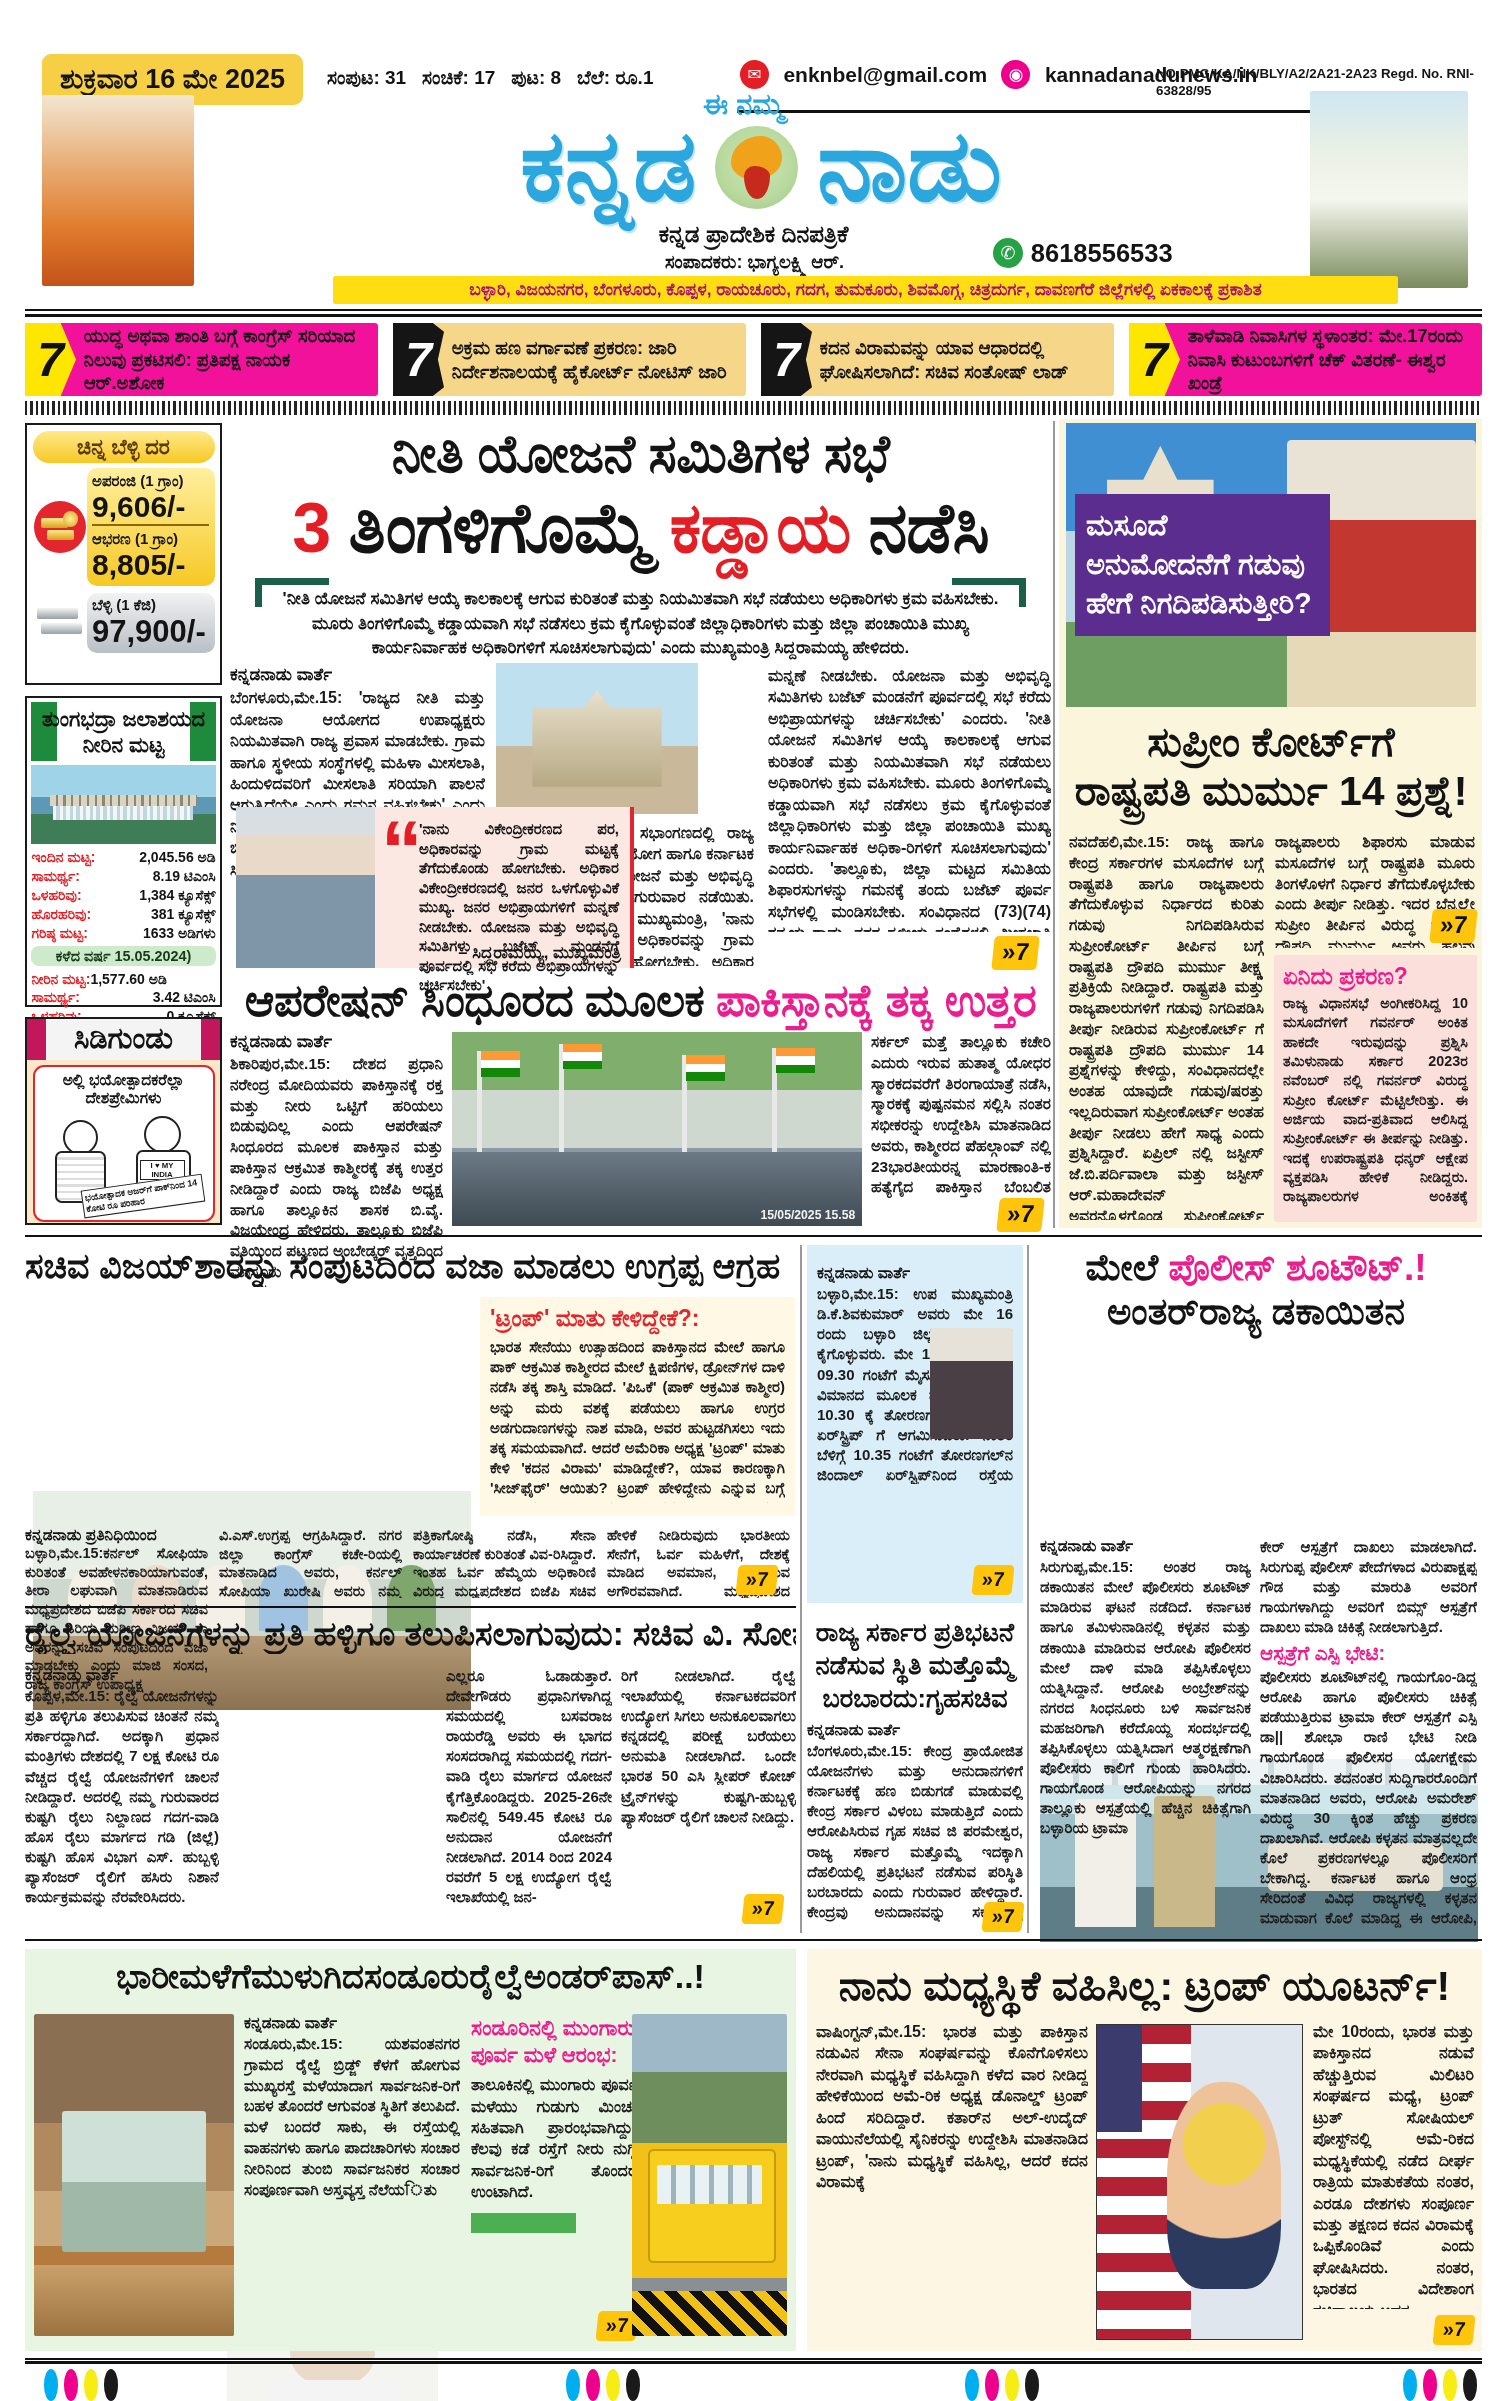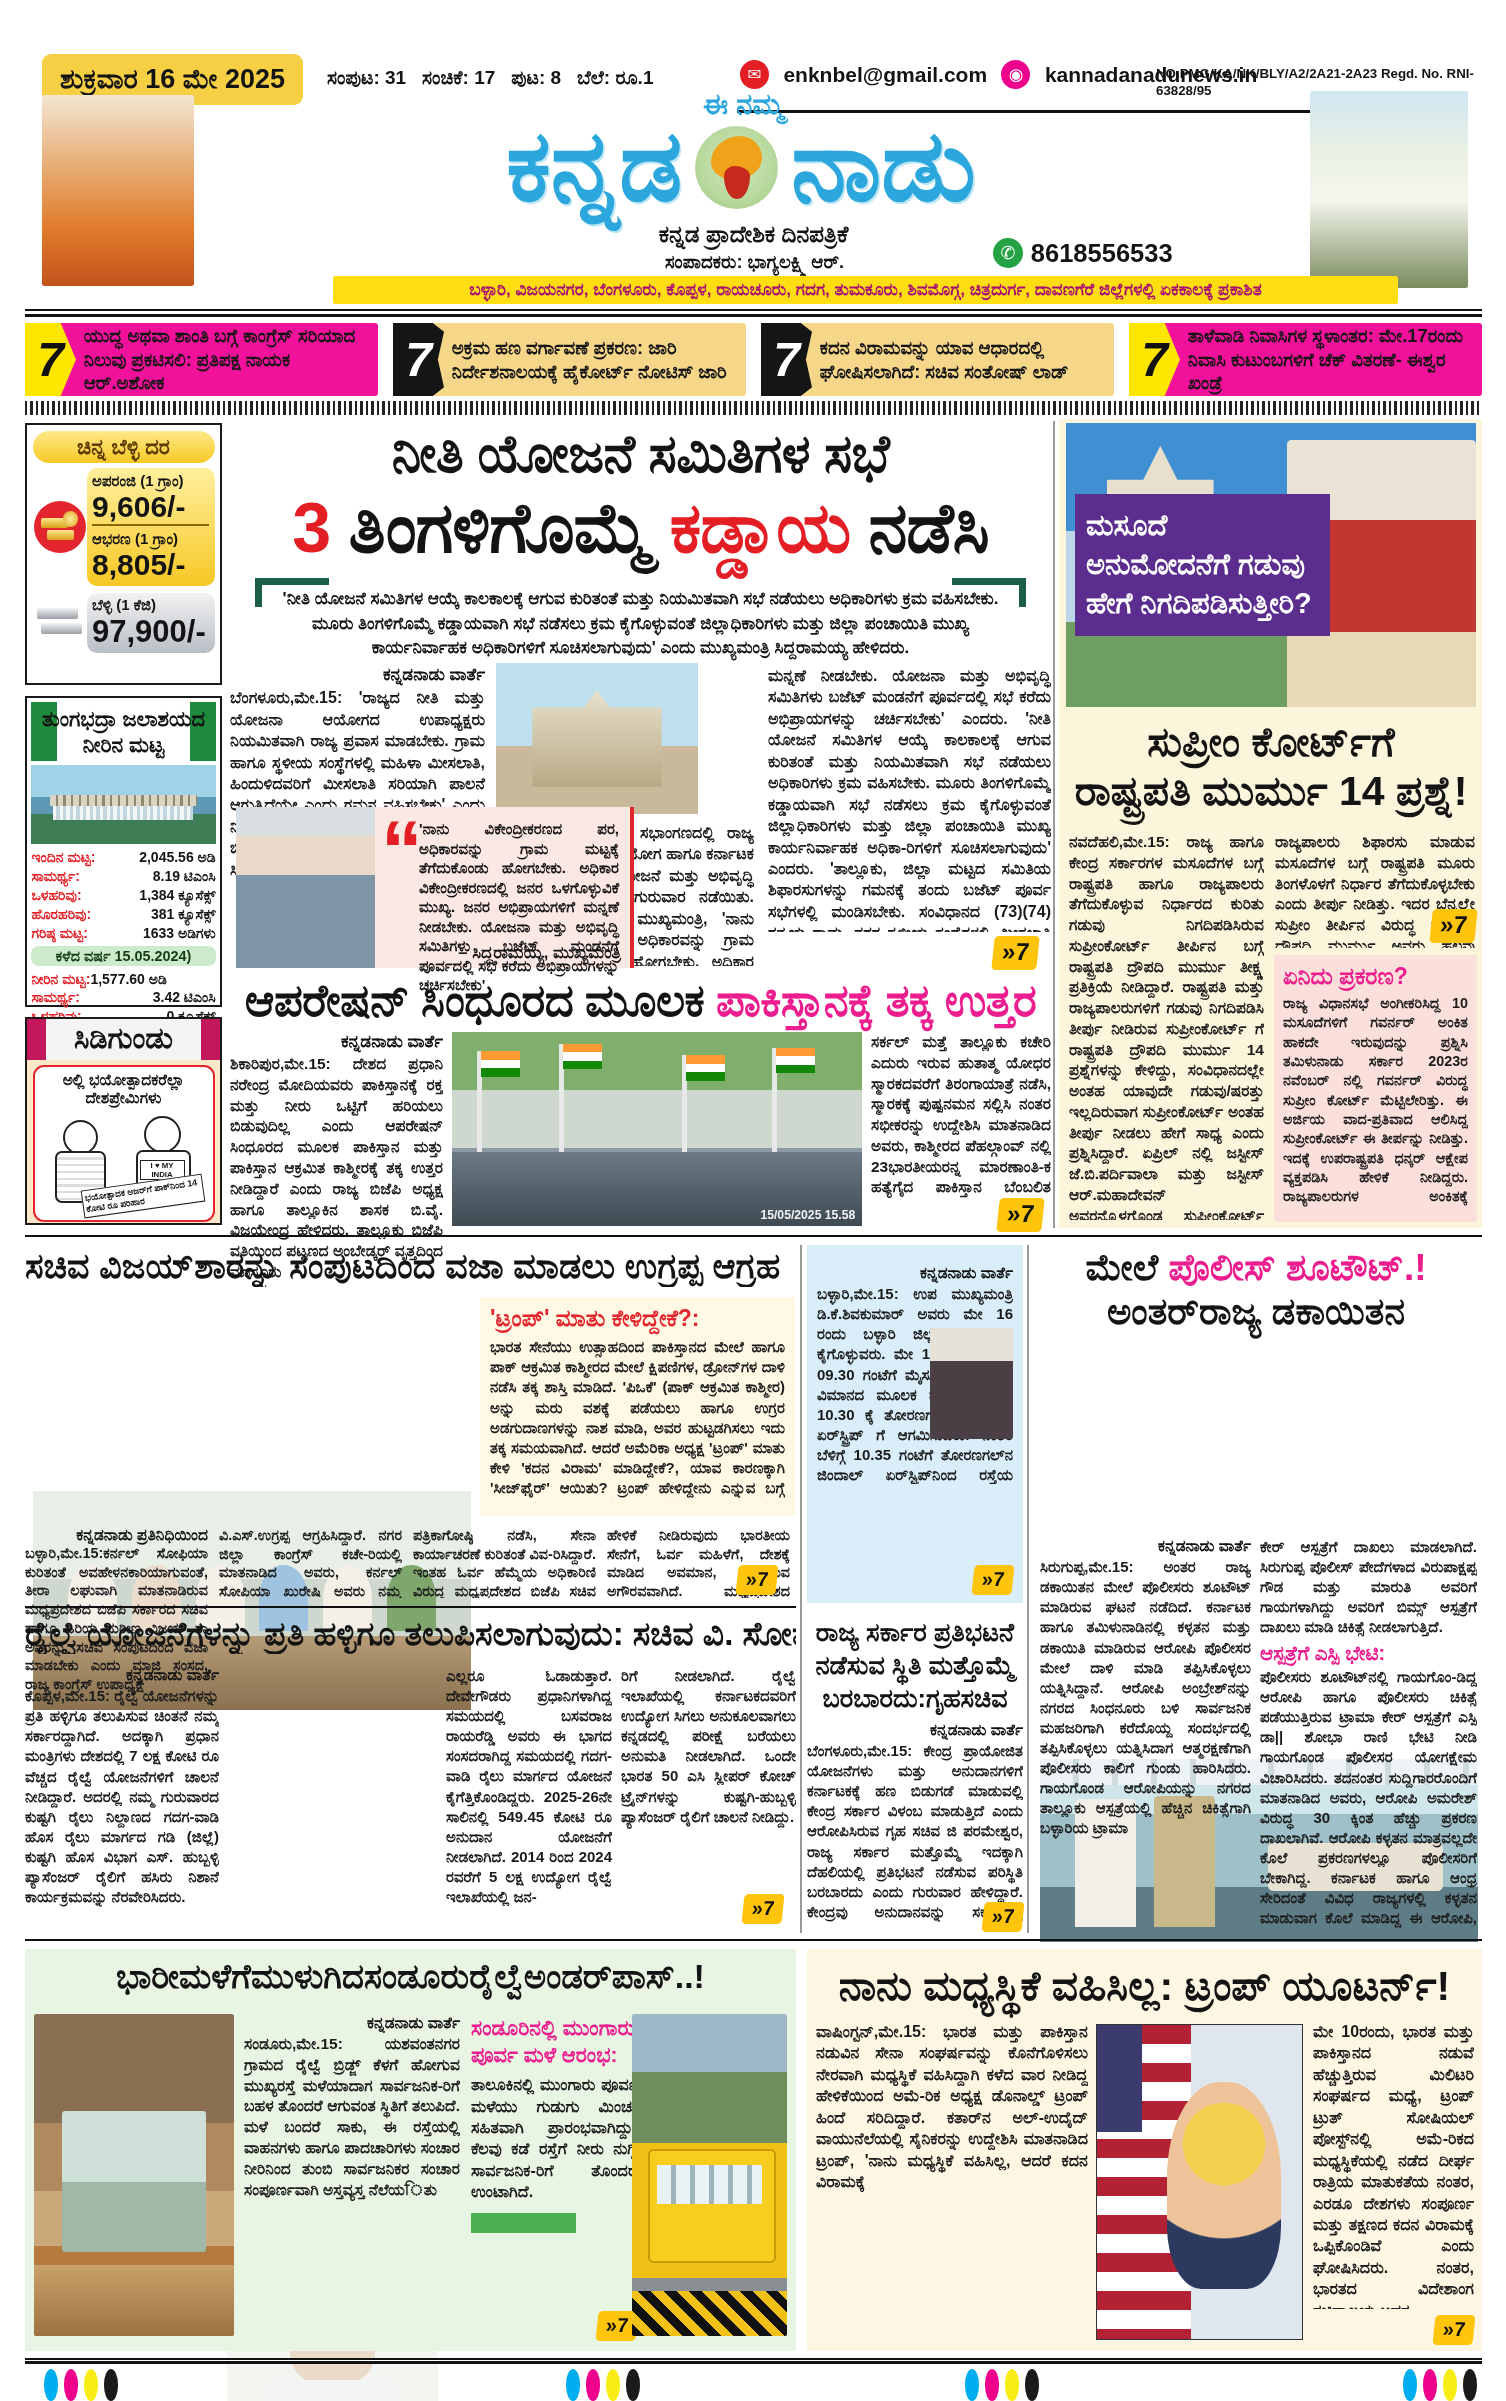--- a/index.html
+++ b/index.html
@@ -4,21 +4,21 @@
 <style>
   html,body{margin:0;padding:0;background:#e8e8e8;}
   .page{position:relative;width:1507px;height:2401px;background:#ffffff;overflow:hidden;
         font-family:"Liberation Sans","DejaVu Sans",sans-serif;color:#141414;}
   .abs{position:absolute;}
   .b{font-weight:bold;}
   .ctr{text-align:center;}
   .just{text-align:justify;}
   .nowrap{white-space:nowrap;}
   .body-txt{font-size:16px;line-height:1.34;text-align:justify;font-weight:600;color:#1b1b1b;}
-  .byline{font-weight:bold;font-size:17px;color:#111;text-align:right;}
+  .byline{font-weight:bold;font-size:17px;color:#111;}
   .dateline{font-weight:bold;}
   .jump{display:inline-block;background:#FFC40C;color:#111;font-weight:bold;font-size:24.4px;
         line-height:1;padding:4.4px 9px 5.5px;border-radius:4.4px;transform:skewX(-6deg);}
   .rule-black{background:#111;}
   .dotted-sep{background:repeating-linear-gradient(90deg,#222 0 2.2px,transparent 2.2px 5.5px);}
   .vrule{background:#9a9a9a;width:1.7px;}
   .teaser{border-radius:3.3px;display:flex;align-items:center;}
   .teaser .tab{position:relative;flex:0 0 51px;height:100%;display:flex;align-items:center;justify-content:center;}
   .teaser .txt{font-size:18.3px;font-weight:bold;line-height:1.3;padding:4.4px 7.8px;color:#151515;}
   .tab-yellow{background:#FFE600;clip-path:polygon(0 0,70% 0,100% 50%,70% 100%,0 100%);}
@@ -53,21 +53,21 @@
     <span class="icon-circle" style="width:29px;height:29px;background:#EC008C;font-size:16.6px;">◉</span>
     <span class="b nowrap" style="font-size:21px;">kannadanadunews.in</span>
   </div>
   <div class="abs b" style="left:1156px;top:65px;width:322px;font-size:13.3px;line-height:1.3;">NO.PMG/KA/NK/BLY/A2/2A21-2A23   Regd. No. RNI- 63828/95</div>
   <div class="abs rule-black" style="left:737px;top:110px;width:729px;height:2.8px;"></div>
 
   <div class="abs ph" style="left:42px;top:95px;width:152px;height:191px;background:linear-gradient(180deg,#f3e6d2 0%,#e8b07a 35%,#e07b2c 70%,#c4521a 100%);border-radius:2.2px;"></div>
   <div class="abs ph" style="left:1310px;top:91px;width:158px;height:197px;background:linear-gradient(180deg,#cfe6f2 0%,#e9f0e4 30%,#f5f7ef 55%,#7a8b5d 100%);border-radius:2.2px;"></div>
 
   <div class="abs ctr b" style="left:627px;top:88px;width:233px;font-size:29px;color:#2BA7DE;">ಈ ನಮ್ಮ</div>
-  <div class="abs" style="left:275px;top:103px;width:932px;height:128px;display:flex;align-items:center;justify-content:center;gap:13px;">
+  <div class="abs" style="left:295px;top:103px;width:932px;height:128px;display:flex;align-items:center;justify-content:center;gap:19px;">
     <span class="b nowrap" style="font-size:99px;color:#2BA7DE;text-shadow:1.7px 1.7px 0 #bfe6f5;">ಕನ್ನಡ</span>
     <span style="width:83px;height:83px;border-radius:50%;background:radial-gradient(circle at 50% 45%,#cfe6b8 0%,#b8d99e 60%,#9cc77f 100%);position:relative;display:inline-block;">
       <span style="position:absolute;left:15.5px;top:10px;width:51px;height:44px;background:#f0a21b;border-radius:58% 42% 55% 45%/60% 50% 50% 40%;"></span>
       <span style="position:absolute;left:29px;top:40px;width:25.5px;height:33px;background:#c62a1d;border-radius:40% 60% 50% 50%/30% 30% 70% 70%;"></span>
     </span>
     <span class="b nowrap" style="font-size:99px;color:#2BA7DE;text-shadow:1.7px 1.7px 0 #bfe6f5;">ನಾಡು</span>
   </div>
   <div class="abs ctr b" style="left:554px;top:221px;width:399px;font-size:23px;">ಕನ್ನಡ ಪ್ರಾದೇಶಿಕ ದಿನಪತ್ರಿಕೆ</div>
   <div class="abs ctr b" style="left:588px;top:251px;width:333px;font-size:18.3px;">ಸಂಪಾದಕರು: ಭಾಗ್ಯಲಕ್ಷ್ಮಿ ಆರ್.</div>
   <div class="abs" style="left:993px;top:238px;display:flex;align-items:center;gap:7.8px;">

